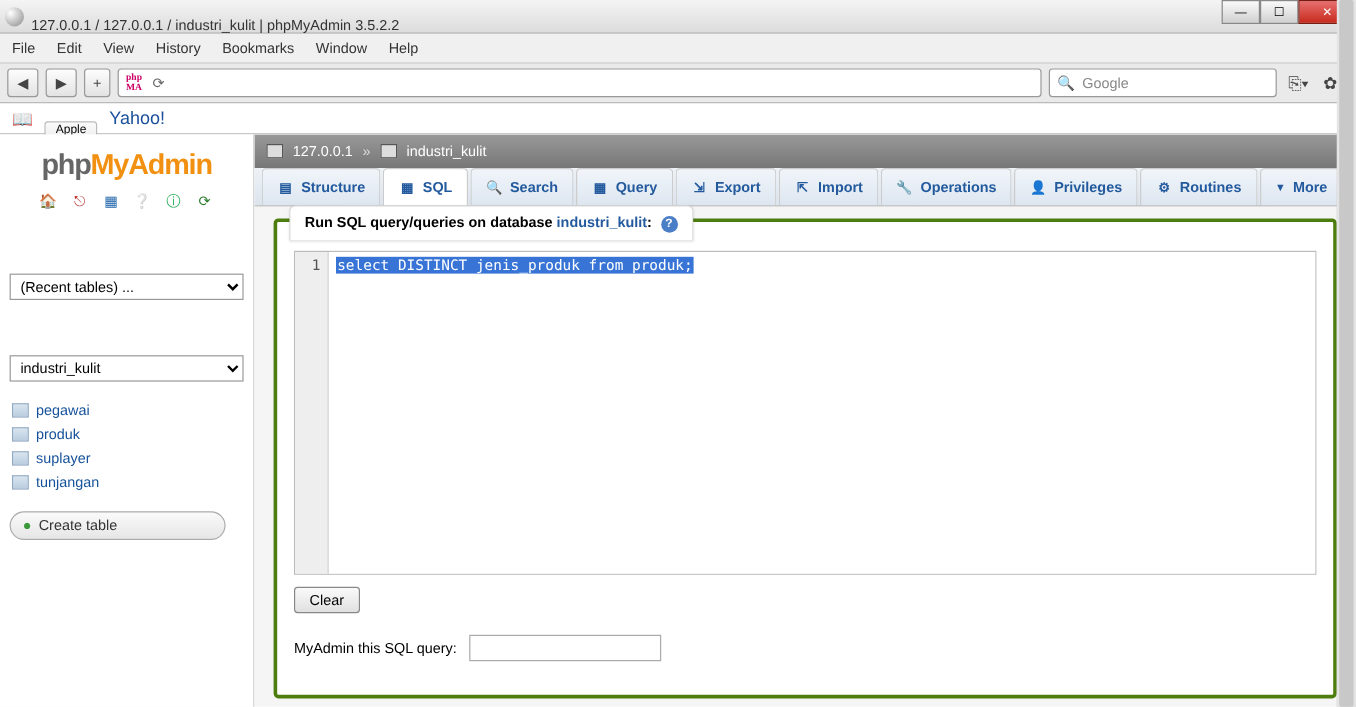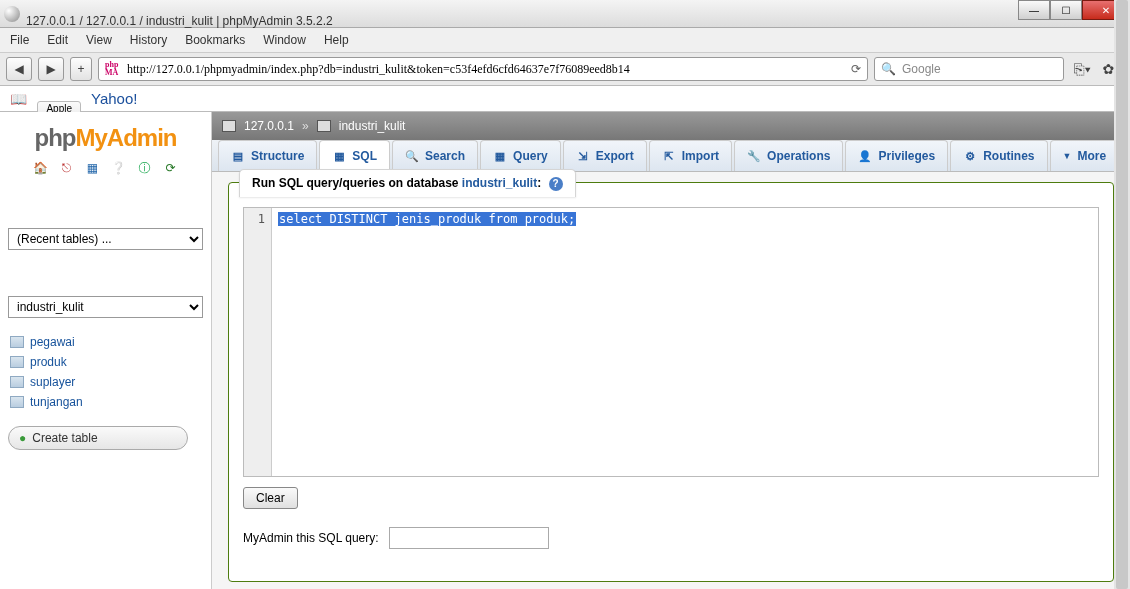--- a/index.html
+++ b/index.html
@@ -54,21 +54,21 @@
 .breadcrumb a { color: #fff; text-decoration: none; }
 .breadcrumb .sep { color: #ddd; }
 
 .tabs { display: flex; background: linear-gradient(#eef2f6,#dbe3ec); border-bottom: 1px solid #bbb; padding: 0 6px; }
 .tab { display: flex; align-items: center; gap: 6px; padding: 8px 12px; color: #235a9e; font-size: 12px; background: linear-gradient(#f1f5fa,#dde6f0); border: 1px solid #ccc; border-bottom: none; margin-right: 2px; border-top-left-radius: 4px; border-top-right-radius: 4px; cursor: pointer; font-weight: bold; }
 .tab.active { background: #fff; }
 .tab .ticn { width: 14px; height: 14px; display: inline-flex; align-items: center; justify-content: center; font-size: 11px; }
 .tab.more { color: #235a9e; }
 .tab.more .arrow { font-size: 9px; }
 
-.panel { background: #fff; margin: 10px 16px; border: 1px solid #4d7c0f; border-radius: 4px; padding: 12px 14px 18px 14px; height: 400px; position: relative; }
+.panel { background: #fff; margin: 10px 16px; border: 3px solid #4d7c0f; border-radius: 4px; padding: 12px 14px 18px 14px; height: 400px; position: relative; }
 .runlbl { position: absolute; top: -14px; left: 10px; background: #fff; border: 1px solid #d5d5d5; border-bottom: none; border-radius: 5px 5px 0 0; padding: 6px 12px; font-size: 12px; font-weight: bold; box-shadow: 0 1px 2px rgba(0,0,0,0.1); }
 .runlbl .dbn { color: #235a9e; }
 .runlbl .help { display: inline-block; width: 14px; height: 14px; border-radius: 50%; background: #4a7ec7; color: #fff; font-size: 10px; text-align: center; line-height: 14px; margin-left: 4px; }
 
 .editor { border: 1px solid #bbb; height: 270px; display: flex; margin-top: 12px; font-family: Consolas, monospace; font-size: 12px; }
 .gutter { width: 28px; background: #eee; border-right: 1px solid #ccc; text-align: right; padding: 4px 6px 0 0; color: #555; }
 .code { flex: 1; padding: 4px 6px; background: #fff; }
 .code .sel { background: #3874d6; color: #fff; padding: 0 1px; }
 
 .clearbtn { margin-top: 10px; border: 1px solid #888; background: linear-gradient(#fafafa,#e0e0e0); padding: 3px 12px; border-radius: 3px; font-size: 12px; cursor: pointer; }
@@ -107,21 +107,20 @@
   <span>Help</span>
 </div>
 
 <div class="urlbar">
   <div class="navbtn">◀</div>
   <div class="navbtn">▶</div>
   <div class="navbtn" style="width:22px;">+</div>
   <div class="urlfield">
     <span class="pmaicon">php
 MA</span>
-    <span style="flex:1; white-space:nowrap; overflow:hidden;">http://127.0.0.1/phpmyadmin/index.php?db=industri_kulit&amp;token=c53f4efd6cfd64637e7f76089eed8b14</span>
     <span class="reload">⟳</span>
   </div>
   <div class="searchbox">
     <span>🔍</span>
     <span>Google</span>
   </div>
   <div class="rtbtn">⎘▾</div>
   <div class="rtbtn">✿▾</div>
 </div>
 

